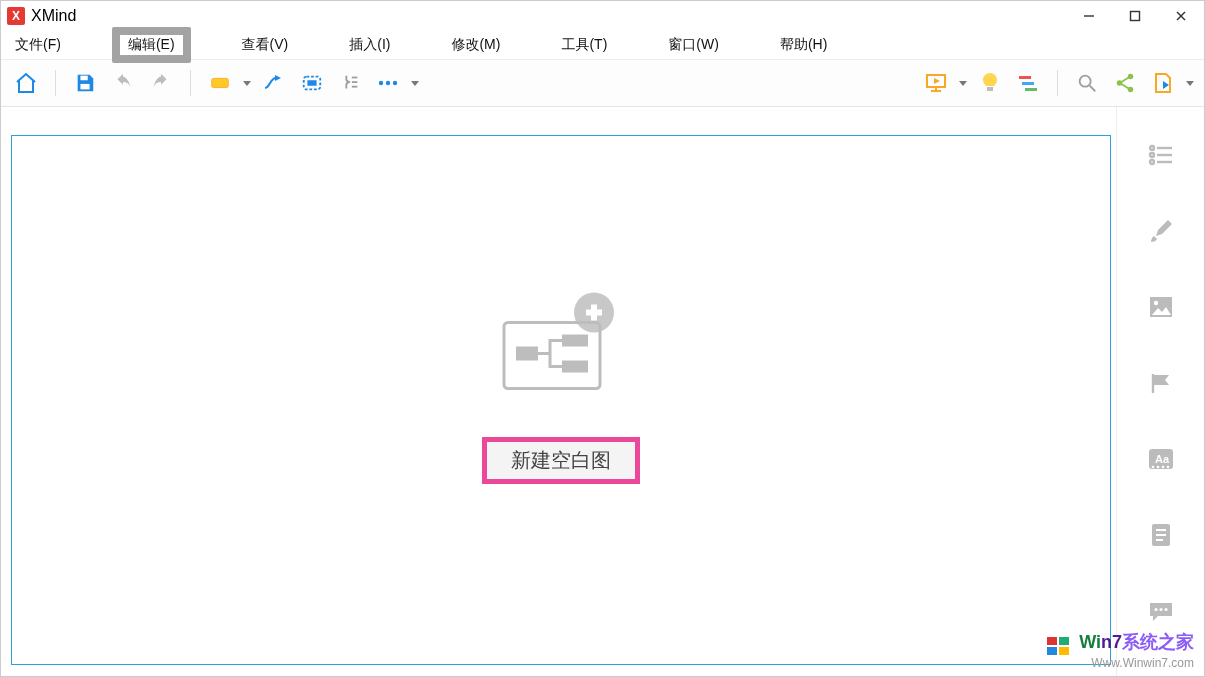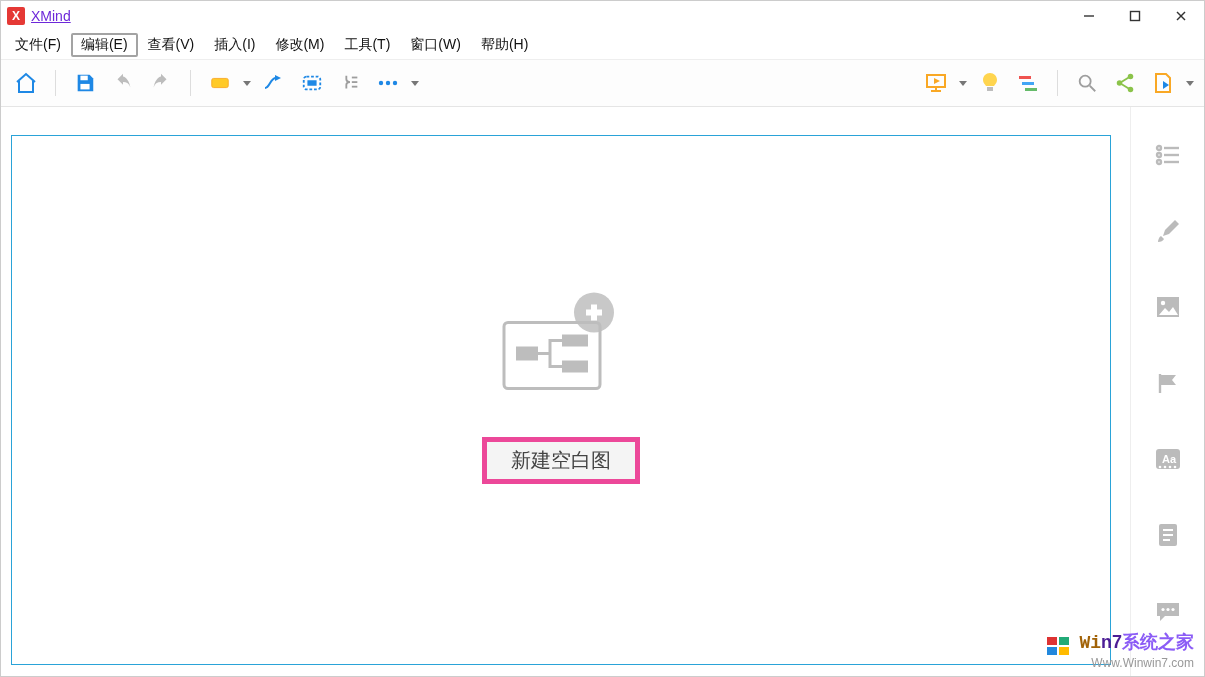--- a/index.html
+++ b/index.html
@@ -26,44 +26,45 @@
     background: #e53935;
     color: #fff;
     display: flex;
     align-items: center;
     justify-content: center;
     font-weight: bold;
     font-size: 12px;
     border-radius: 2px;
     margin-right: 6px;
   }
-  .title-text { color: #6d28d9; font-size: 14px; text-decoration: underline; }
+  .title-text { color: #000000; font-size: 16px; }
   .win-controls { margin-left: auto; display: flex; }
   .win-btn {
     width: 46px; height: 30px;
     display: flex; align-items: center; justify-content: center;
     color: #333; font-size: 14px;
   }
   .win-btn svg { width:12px; height:12px; stroke:#333; fill:none; stroke-width:1.4; }
   
   .menubar {
     height: 28px;
     display: flex;
     align-items: center;
     padding: 0 4px;
     background: #fff;
+    gap: 41px;
   }
   .menu-item {
     padding: 3px 10px;
     color: #111;
     font-size: 14px;
     cursor: default;
   }
   .menu-item.highlighted {
-    border: 2px solid #a3a3a3;
+    border: 8px solid #a3a3a3;
     border-radius: 2px;
     padding: 1px 8px;
   }
   
   .toolbar {
     height: 48px;
     border-top: 1px solid #eee;
     border-bottom: 1px solid #e5e5e5;
     display: flex;
     align-items: center;
@@ -118,21 +119,21 @@
     transform:translateX(-50%);
     padding: 5px 24px;
     border:5px solid #ec4899;
     background:#f4f4f4;
     color:#444;
     font-size:20px;
     text-align:center;
   }
   
   .sidepanel {
-    width: 74px;
+    width: 88px;
     border-left:1px solid #eee;
     background:#fff;
     display:flex;
     flex-direction:column;
     align-items:center;
     padding-top:34px;
     gap:48px;
   }
   .side-btn{
     width:28px;height:28px;
@@ -141,21 +142,21 @@
   }
   
   .watermark{
     position:absolute;
     right:10px; bottom:6px;
     text-align:right;
     font-size:12px;
     color:#555;
   }
   .watermark .row1{font-size:18px;font-weight:bold;}
-  .watermark .w{color:#a16207;font-family:Liberation Mono, monospace;}
+  .watermark .w{color:#15803d;}
   .watermark .n{color:#4c1d95;}
   .watermark .rest{color:#8b5cf6;}
   .watermark .row2{color:#999;font-size:12px;margin-left:31px;}
   .wm-logo{
     display:inline-block;width:28px;height:22px;vertical-align:middle;margin-right:4px;
   }
 </style>
 </head>
 <body>
 

